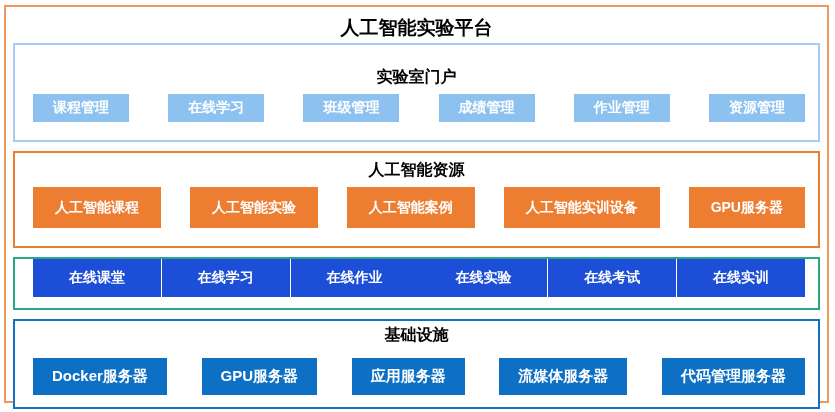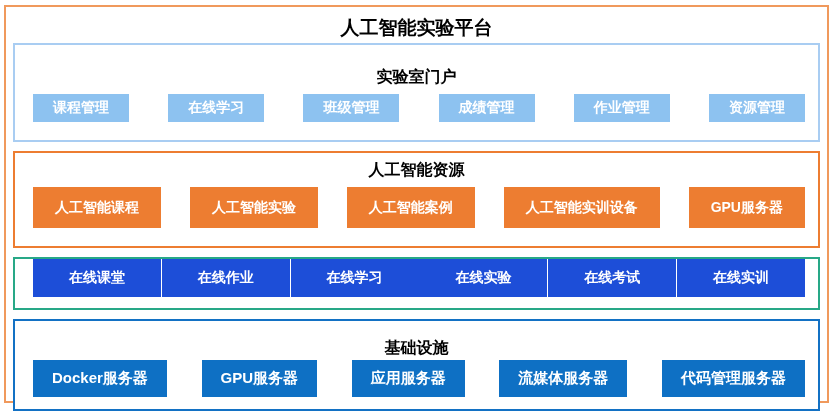--- a/index.html
+++ b/index.html
@@ -77,21 +77,21 @@
   .s-resource .section-heading { padding-top: 6px; margin-bottom: 6px; }
   .s-resource .row { padding-bottom: 18px; }
   .s-resource .box { background: #ED7D31; height: 41px; padding: 0 22px; }
   
   .s-cloud { border-color: #28A887; }
   .s-cloud .section-heading { padding-top: 4px; margin-bottom: 3px; }
   .s-cloud .row { padding-bottom: 11px; }
   .s-cloud .box { background: #1d4ed8; height: 38px; padding: 0 36px; }
   
   .s-infra { border-color: #1371C4; }
-  .s-infra .section-heading { padding-top: 16px; margin-bottom: 1px; }
+  .s-infra .section-heading { padding-top: 3px; margin-bottom: 12px; }
   .s-infra .row { padding-bottom: 12px; }
   .s-infra .box { background: #0E70C4; height: 37px; padding: 0 19px; font-size: 15px; }
 </style>
 </head>
 <body>
 
 <div class="canvas">
   <div class="frame">
 
     <div class="main-title">人工智能实验平台</div>
@@ -117,22 +117,22 @@
           <div class="box">人工智能实验</div>
           <div class="box">人工智能案例</div>
           <div class="box">人工智能实训设备</div>
           <div class="box">GPU服务器</div>
         </div>
       </div>
 
       <div class="section s-cloud">
         <div class="row">
           <div class="box">在线课堂</div>
+          <div class="box">在线学习</div>
           <div class="box">在线作业</div>
-          <div class="box">在线学习</div>
           <div class="box">在线实验</div>
           <div class="box">在线考试</div>
           <div class="box">在线实训</div>
         </div>
       </div>
 
       <div class="section s-infra">
         <div class="section-heading">基础设施</div>
         <div class="row">
           <div class="box">Docker服务器</div>

